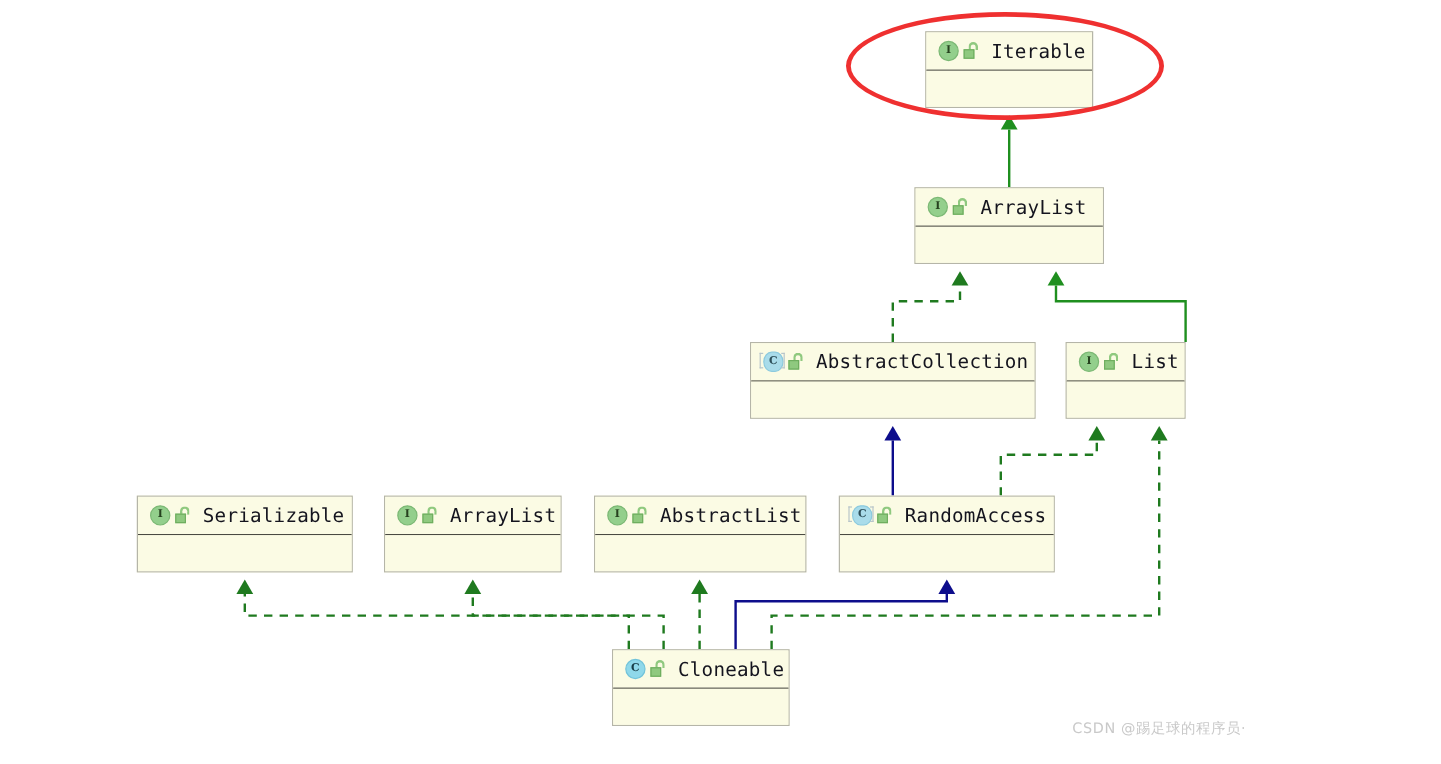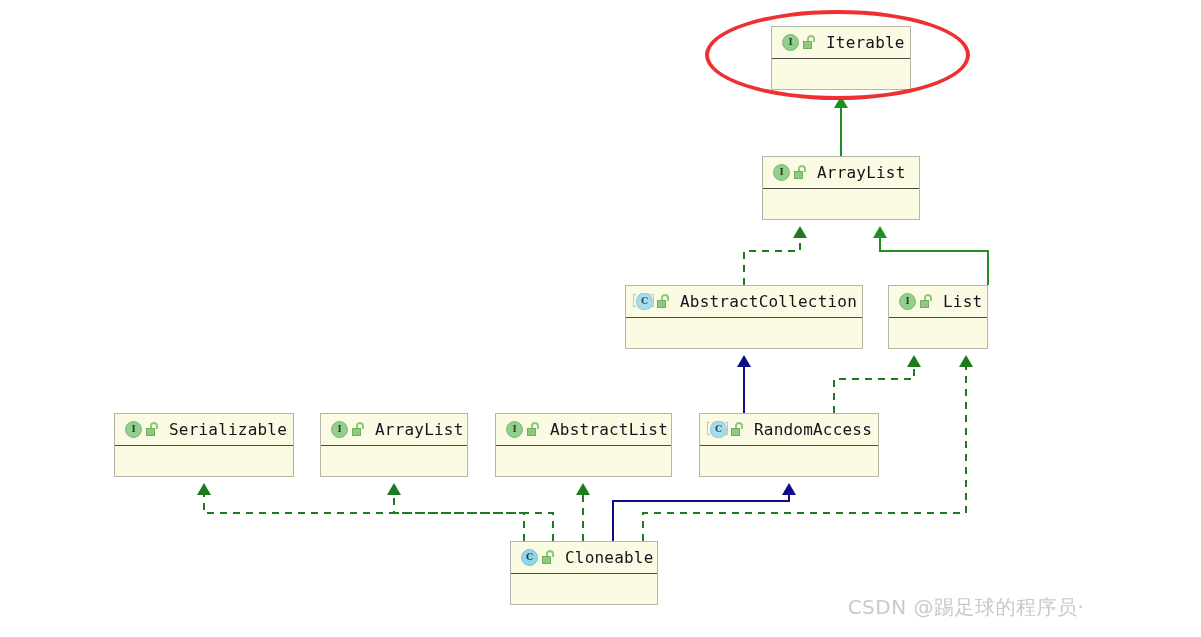--- a/index.html
+++ b/index.html
@@ -146,21 +146,21 @@
     position: absolute;
     border: 4px solid #ef3030;
     border-radius: 50%;
     box-sizing: border-box;
     background: transparent;
   }
   
   .watermark {
     position: absolute;
     font-family: "DejaVu Sans", sans-serif;
-    font-size: 20px;
+    font-size: 12px;
     color: #c9c9c9;
     white-space: nowrap;
     letter-spacing: 0.5px;
   }
 </style>
 </head>
 <body>
 
 <div id="canvas">
 

